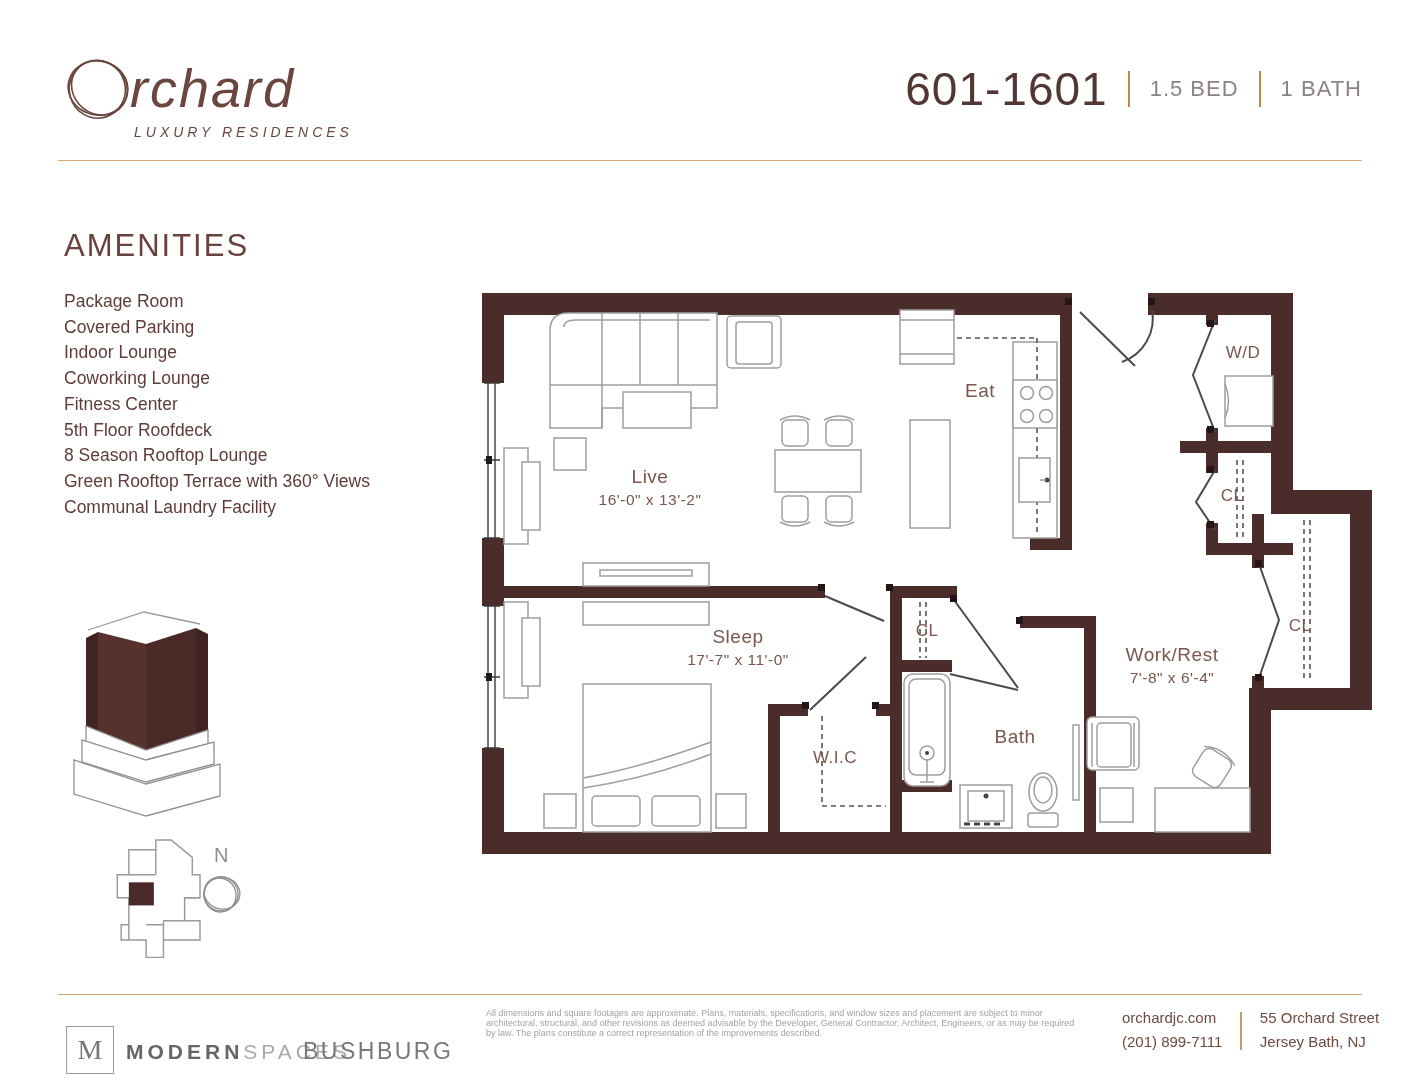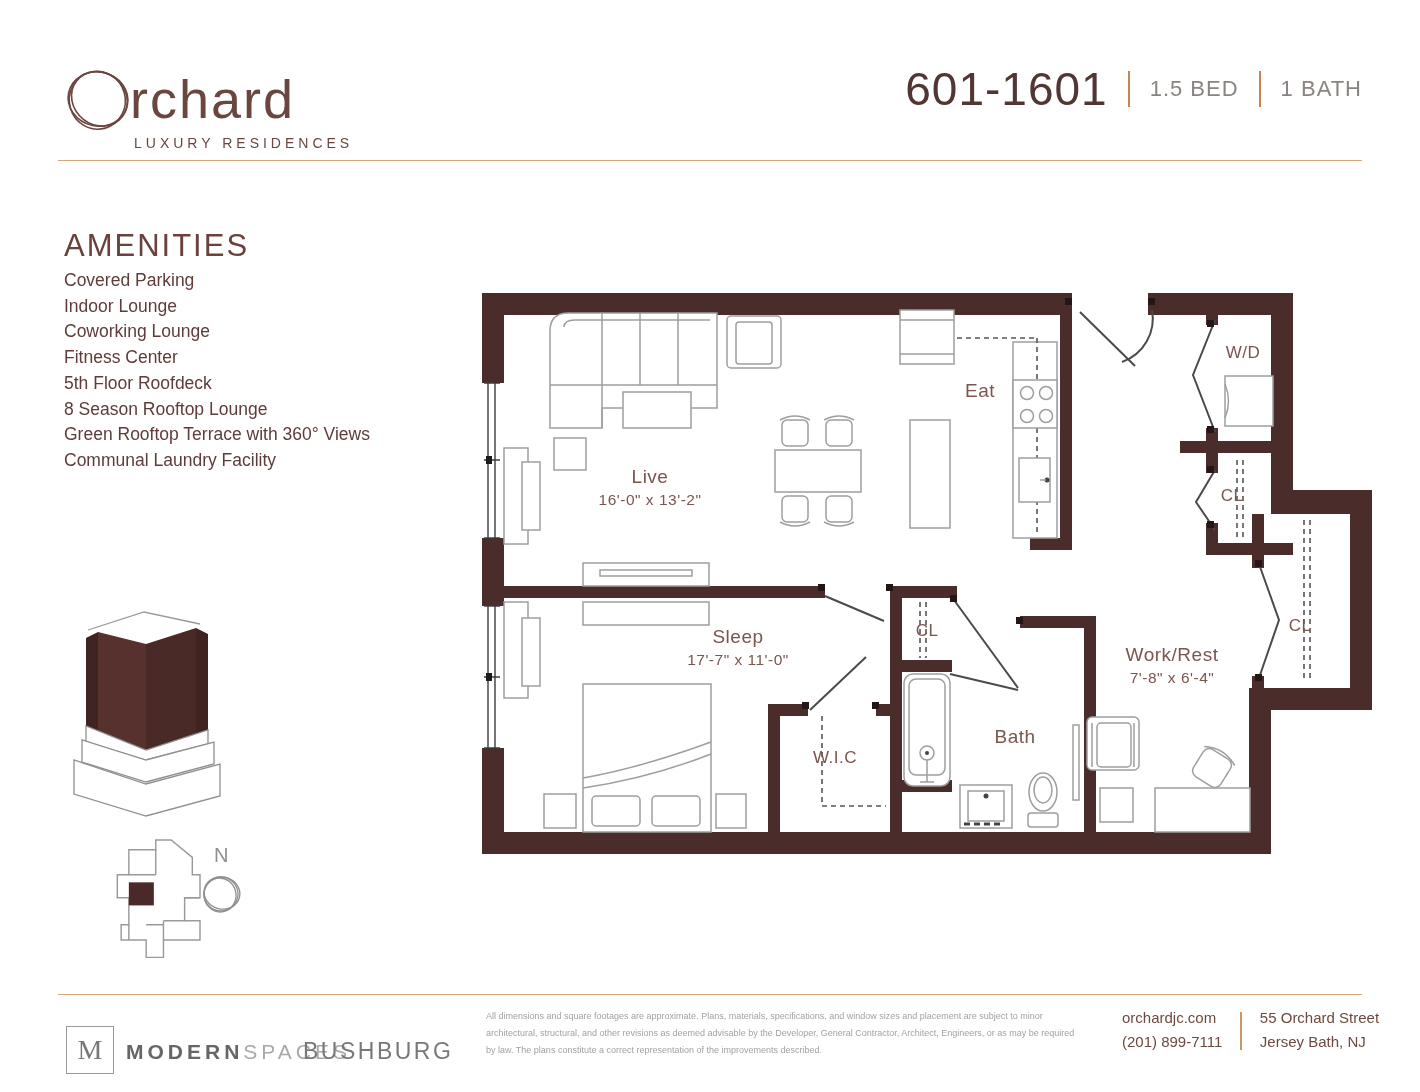--- a/index.html
+++ b/index.html
@@ -1,38 +1,38 @@
 <!DOCTYPE html>
 <html><head>
 <meta charset="utf-8">
 <style>
   * { margin:0; padding:0; box-sizing:border-box; }
   html,body { background:#ffffff; }
   body { font-family:"Liberation Sans", sans-serif; }
   .page { position:relative; width:1420px; height:1092px; background:#fff; overflow:hidden; }
 
   
-  .logo { position:absolute; left:58px; top:59px; }
+  .logo { position:absolute; left:58px; top:48px;font-style:italic; }
   .logo-row { display:flex; align-items:center; }
   .logo-o { width:80px; height:80px; }
   .logo-word { font-size:54px; font-weight:300; letter-spacing:2px; color:#6b463f; margin-left:-8px; }
   .logo-tag { font-size:14px; letter-spacing:4px; color:#6b463f; margin:-4px 0 0 76px; }
 
   .unit-head { position:absolute; right:58px; top:62px; display:flex; align-items:center; gap:20px;margin-left:15px; }
   .unit-num { font-size:46px; letter-spacing:1px; color:#523634; font-weight:400; }
   .vdiv { width:2px; height:36px; background:#c9834e; }
   .unit-sub { font-size:22px; letter-spacing:1px; color:#8b8380; }
 
   .rule { position:absolute; left:58px; right:58px; height:1px; background:#d4a678; }
   .rule-top { top:160px; }
   .rule-bottom { top:994px; }
 
   
   .amenities { position:absolute; left:64px; top:228px; }
-  .amenities h2 { font-size:31px; font-weight:300; letter-spacing:2px; color:#6a423d; margin-bottom:4px; }
+  .amenities h2 { font-size:31px; font-weight:300; letter-spacing:2px; color:#6a423d; margin-bottom:25px; }
   .amenities ul { list-style:none; }
   .amenities li { font-size:17.5px; line-height:25.7px; color:#5f3c39; }
 
   
   .bldg { position:absolute; left:68px; top:592px; }
   .keyplan { position:absolute; left:100px; top:836px; }
   .north { position:absolute; left:192px; top:844px; }
 
   
   .plan { position:absolute; left:480px; top:280px; }
@@ -48,21 +48,21 @@
   .rsmall { font-family:"Liberation Sans", sans-serif; fill:#7a564e; font-size:17px; letter-spacing:0.5px; text-anchor:middle; }
 
   
   .ms-box { position:absolute; left:66px; top:1026px; width:48px; height:48px; border:1.5px solid #9a9a9a;
             display:flex; align-items:center; justify-content:center;
             font-family:"Liberation Serif", serif; font-size:28px; color:#777; }
   .ms-word { position:absolute; left:126px; top:1040px; font-size:21px; letter-spacing:4px; }
   .ms-bold { font-weight:700; color:#666; }
   .ms-light { font-weight:400; color:#a9a9a9; }
   .bushburg { position:absolute; left:303px; top:1038px; font-size:23px; letter-spacing:2.5px; color:#787878; font-weight:500; }
-  .disclaimer { position:absolute; left:486px; top:1008px; width:592px; font-size:9px; line-height:17px; color:#a2a2a2; }
+  .disclaimer { position:absolute; left:486px; top:1008px; width:592px; font-size:9px; line-height:10px; color:#a2a2a2; }
   .contact { position:absolute; left:1122px; top:1006px; display:flex; gap:18px;align-items:center; }
   .contact .cdiv { width:1.5px; height:38px; background:#cd9763; margin-top:2px; }
   .contact .col { font-size:15px; line-height:24px; color:#6d4a3f; }
   .contact .col.right { font-weight:500; }
 </style>
 </head>
 <body>
 
 <div class="page">
 
@@ -86,20 +86,21 @@
     <span class="unit-sub">1.5 BED</span>
     <span class="vdiv"></span>
     <span class="unit-sub">1 BATH</span>
   </div>
 
   <div class="rule rule-top"></div>
 
   <div class="amenities">
     <h2>AMENITIES</h2>
     <ul>
+      <li>Package Room</li>
       <li>Covered Parking</li>
       <li>Indoor Lounge</li>
       <li>Coworking Lounge</li>
       <li>Fitness Center</li>
       <li>5th Floor Roofdeck</li>
       <li>8 Season Rooftop Lounge</li>
       <li>Green Rooftop Terrace with 360° Views</li>
       <li>Communal Laundry Facility</li>
     </ul>
   </div>

